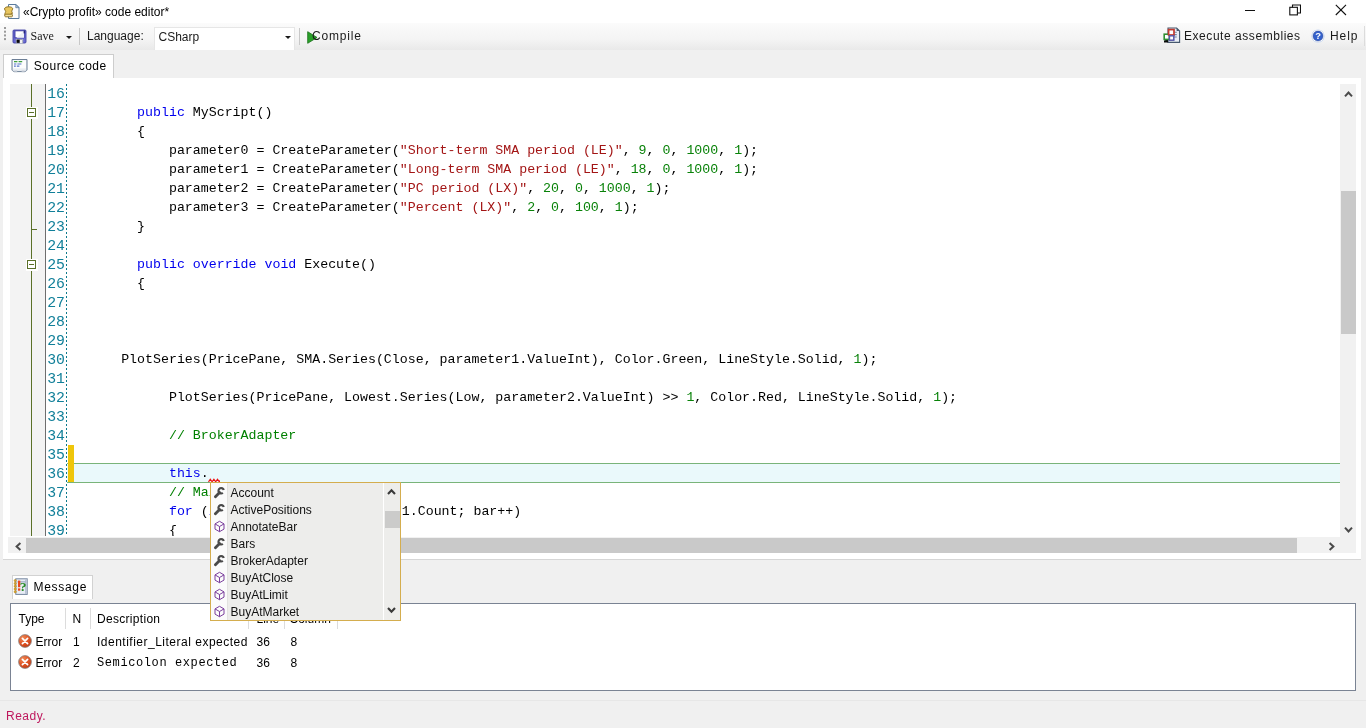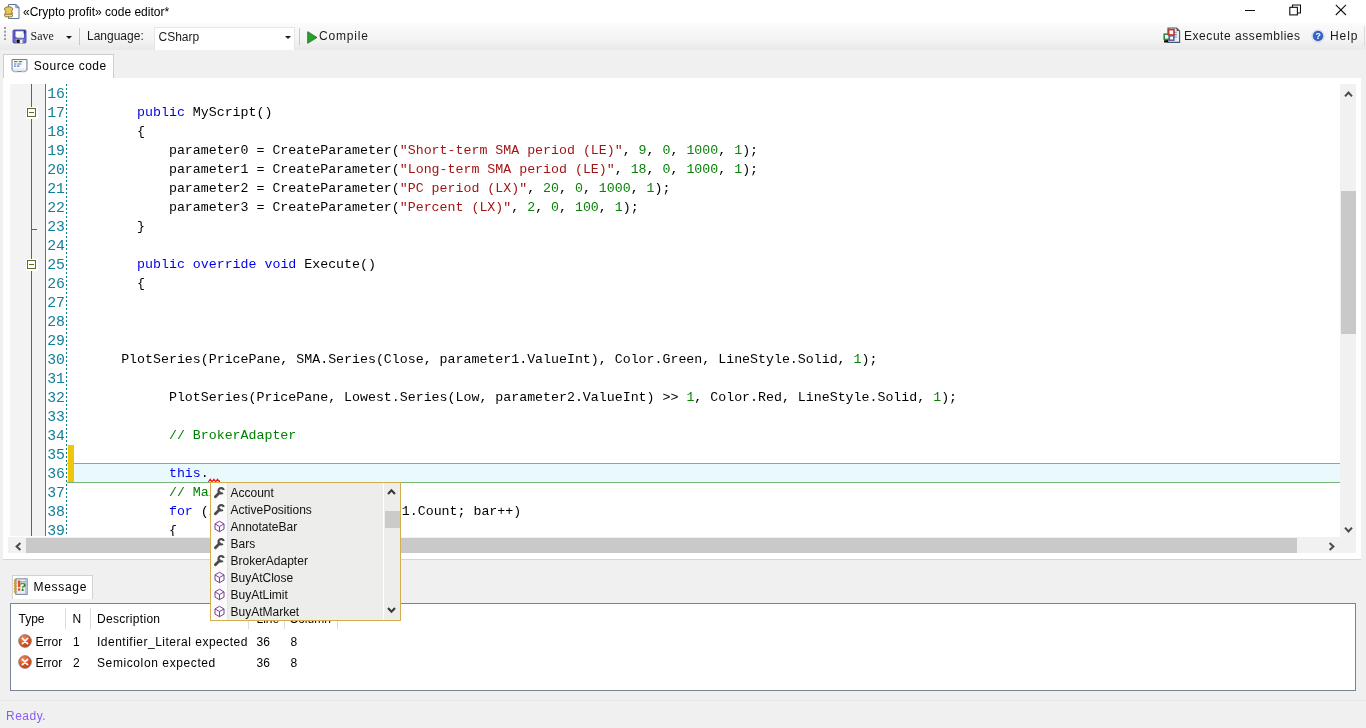--- a/index.html
+++ b/index.html
@@ -49,21 +49,21 @@
 <div class="abs" style="left:65.5px;top:35.5px;width:0;height:0;border-left:3.2px solid transparent;border-right:3.2px solid transparent;border-top:3.6px solid #1a1a1a;"></div>
 <div class="vline" style="left:78.5px;top:28px;height:17px;background:#c8c8c8;"></div>
 <div class="ui" style="left:87px;top:28.8px;">Language:</div>
 <div class="abs" style="left:154px;top:26.5px;width:139px;height:22px;background:#ffffff;border:1px solid #e6e6e6;"></div>
 <div class="ui" style="left:158.5px;top:30.4px;">CSharp</div>
 <div class="abs" style="left:284.5px;top:36px;width:0;height:0;border-left:3.2px solid transparent;border-right:3.2px solid transparent;border-top:3.6px solid #1a1a1a;"></div>
 <div class="vline" style="left:298.5px;top:28px;height:17px;background:#c8c8c8;"></div>
 <svg class="abs" style="left:306.5px;top:30.5px" width="11" height="13" viewBox="0 0 11 13">
   <path d="M0.7 0.7 L10 6.5 L0.7 12.3 z" fill="#2aa02a" stroke="#167016" stroke-width="0.8"></path>
 </svg>
-<div class="ui" style="left:319px;top:28.8px;letter-spacing:0.8px;">Compile</div>
+<div class="ui" style="left:312px;top:28.8px;letter-spacing:0.8px;">Compile</div>
 <svg class="abs" style="left:1162.5px;top:27px" width="18" height="17" viewBox="0 0 18 17">
   <path d="M5 1 h8.6 l3 3 v11.4 h-11.6 z" fill="#e9eef6" stroke="#46586e" stroke-width="1.1"></path>
   <path d="M13.6 1 v3 h3 z" fill="#46586e"></path>
   <g stroke="#7588a0" stroke-width="1.1">
         <path d="M7.2 5.2 h6.6 M7.2 7.6 h6.6 M7.2 10 h6.6 M7.2 12.4 h4"></path>
       </g>
   <path d="M5 15.4 h-4 v-2 l4 -1 z" fill="#0a0a0a"></path>
   <rect x="1.2" y="7.2" width="5.2" height="5.2" fill="#ffffff" stroke="#2f8e33" stroke-width="1.6"></rect>
   <rect x="5.6" y="2.6" width="5.4" height="5.4" fill="#ffffff" stroke="#c23b30" stroke-width="1.7"></rect>
   <rect x="6.4" y="8.8" width="4.4" height="4.4" fill="#ffffff" stroke="#5a5aa8" stroke-width="1.5"></rect>
@@ -221,21 +221,21 @@
 <div class="ui" style="left:73px;top:634.6px;color:#000;">1</div>
 <div class="ui" style="left:97px;top:634.6px;color:#000;letter-spacing:0.5px;">Identifier_Literal expected</div>
 <div class="ui" style="left:256.5px;top:634.6px;color:#000;">36</div>
 <div class="ui" style="left:290.5px;top:634.6px;color:#000;">8</div>
 <svg class="abs" style="left:17.5px;top:655px" width="14" height="14" viewBox="0 0 14 14">
   <circle cx="7" cy="7" r="6.4" fill="url(#rg1)" stroke="#888888" stroke-width="0.8"></circle>
   <path d="M4.4 4.4 L9.6 9.6 M9.6 4.4 L4.4 9.6" stroke="#ffffff" stroke-width="1.7" stroke-linecap="round"></path>
 </svg>
 <div class="ui" style="left:35.5px;top:655.6px;color:#000;">Error</div>
 <div class="ui" style="left:73px;top:655.6px;color:#000;">2</div>
-<div class="ui" style="left:97px;top:655.6px;color:#000;letter-spacing:0.6px;">Semicolon expected</div>
+<div class="ui" style="left:97px;top:655.6px;color:#000;letter-spacing:0.6px;font-family:Liberation Mono, monospace;">Semicolon expected</div>
 <div class="ui" style="left:256.5px;top:655.6px;color:#000;">36</div>
 <div class="ui" style="left:290.5px;top:655.6px;color:#000;">8</div>
 
 <div class="abs" style="left:209.5px;top:482px;width:191px;height:139px;background:#ededeb;border:1px solid #d4ad4e;box-sizing:border-box;z-index:50;"></div>
 <div class="abs" style="left:210.5px;top:483px;width:16px;height:137px;background:#fbfbfb;border-right:1px solid #e2e2e0;z-index:51;"></div>
 <div class="abs" style="left:383.3px;top:483px;width:1.2px;height:137px;background:#ffffff;z-index:51;"></div>
 <div class="abs" style="left:384.5px;top:510.5px;width:15px;height:17.5px;background:#cbcbca;z-index:52;"></div>
 <svg class="abs" style="left:387px;top:488px;z-index:52" width="9" height="8" viewBox="0 0 9 8" fill="none" stroke="#3a3a3a" stroke-width="2.1">
       <path d="M1 6 L4.5 2.2 L8 6"></path>
     </svg>
@@ -277,13 +277,13 @@
       <path d="M2 3.9 L6.5 6.5 L11 3.9 M6.5 6.5 L6.5 11.7"></path>
     </svg>
 <div class="ui" style="left:230.5px;top:588.0px;z-index:53;color:#111;">BuyAtLimit</div>
 <svg class="abs" style="left:212.5px;top:604.5px;z-index:53" width="13" height="13" viewBox="0 0 13 13" fill="none" stroke="#7a3e9d" stroke-width="1">
       <path d="M6.5 1.3 L11 3.9 L11 9.1 L6.5 11.7 L2 9.1 L2 3.9 Z"></path>
       <path d="M2 3.9 L6.5 6.5 L11 3.9 M6.5 6.5 L6.5 11.7"></path>
     </svg>
 <div class="ui" style="left:230.5px;top:605.0px;z-index:53;color:#111;">BuyAtMarket</div>
 
 <div class="hline" style="left:0;top:700px;width:1366px;background:#e7e7e7;"></div>
-<div class="ui" style="left:6px;top:709.3px;color:#8b5cf6;letter-spacing:0.5px;">Ready.</div>
+<div class="ui" style="left:6px;top:709.3px;color:#be185d;letter-spacing:0.5px;">Ready.</div>
 </div>
 </body></html>

